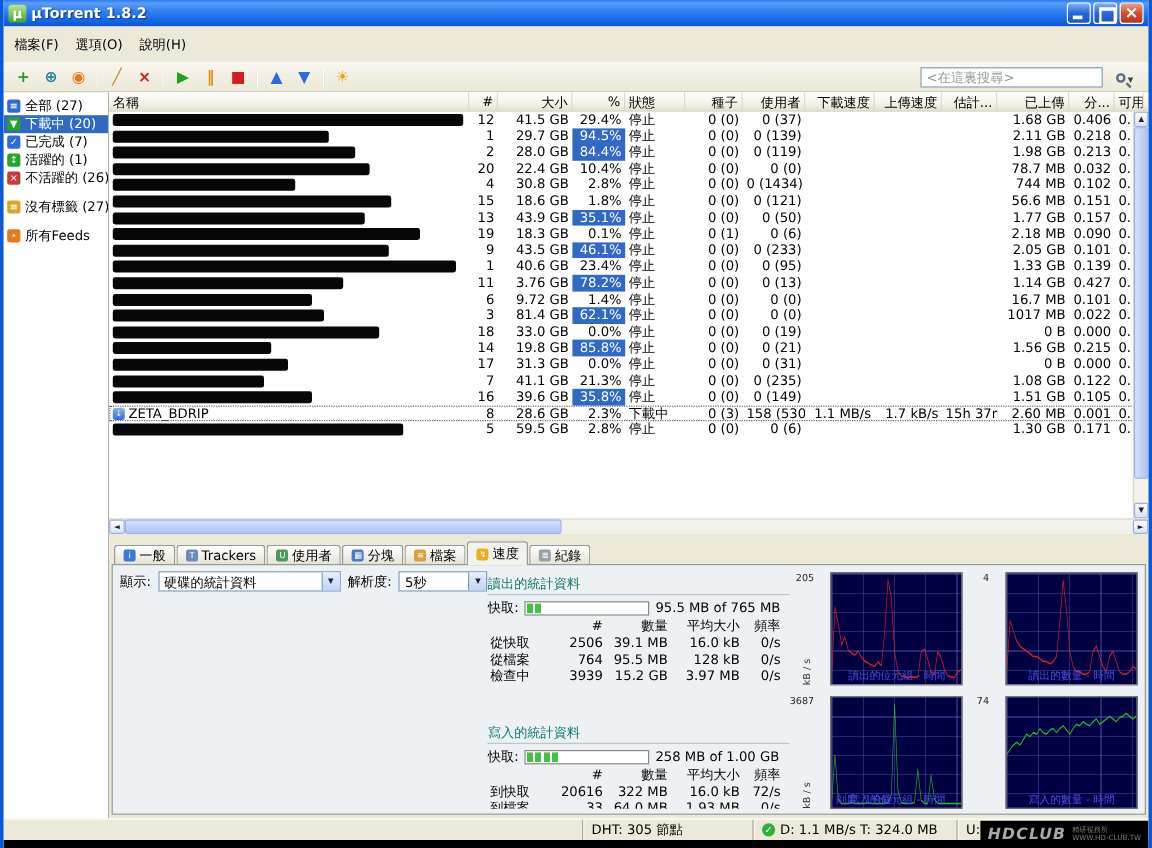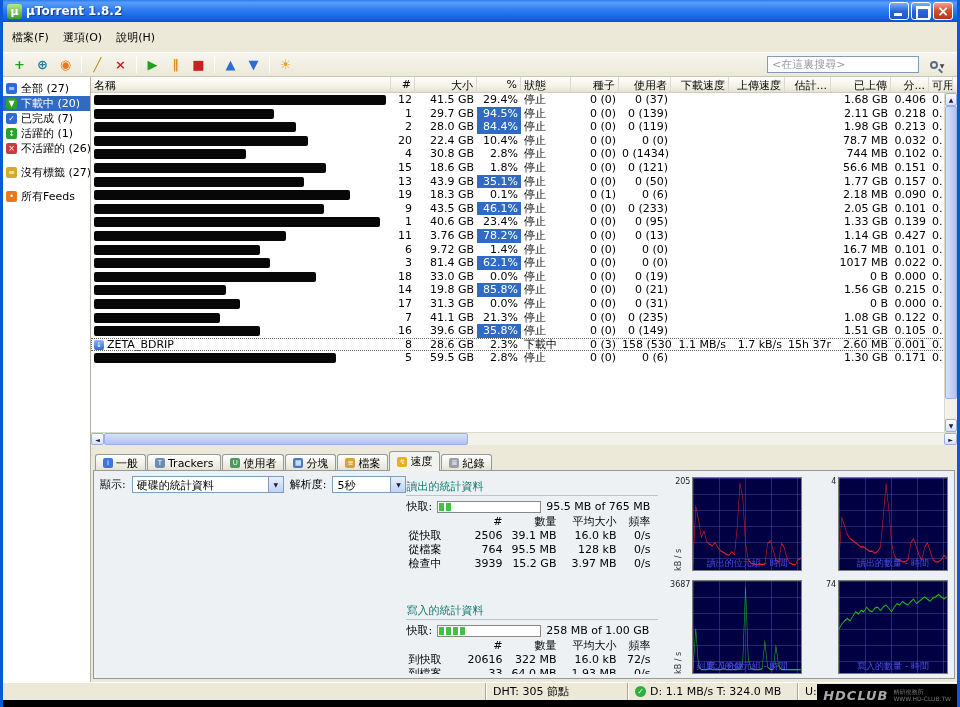--- a/index.html
+++ b/index.html
@@ -99,21 +99,21 @@
   .cache-row{display:flex;align-items:center;gap:5px;height:17px;flex:none;}
   .pbar{width:104px;height:12px;border:1px solid #888;background:#fff;padding:1px;display:inline-block;}
   .pfill{display:block;height:100%;background:repeating-linear-gradient(90deg,#44c044 0 5px,#fff 5px 7px);}
   .stable{display:grid;grid-template-columns:52px 46px 54px 60px 34px;line-height:14px;}
   .scell{padding:0 2px;white-space:nowrap;overflow:hidden;}
   .scell.num{text-align:right;}
   .reset-btn{margin-top:auto;width:66px;height:20px;border:1px solid #003c74;border-radius:3px;background:linear-gradient(#fff,#f0efe8 75%,#dcd8cc);font-family:inherit;font-size:11px;}
 
   .graphs{flex:1;display:grid;grid-template-columns:1fr 1fr;grid-template-rows:1fr 1fr;gap:9px 10px;min-width:0;min-height:0;}
   .gcell{display:flex;min-width:0;min-height:0;}
-  .gaxis{width:26px;flex:none;display:flex;flex-direction:column;align-items:flex-end;padding-right:2px;font-size:8px;color:#222;}
+  .gaxis{width:26px;flex:none;display:flex;flex-direction:column;align-items:flex-end;padding-right:14px;font-size:8px;color:#222;}
   .gunit{flex:1;display:flex;align-items:center;writing-mode:vertical-rl;transform:rotate(180deg);font-size:8px;color:#333;margin:auto;}
   .gplot{flex:1;position:relative;border:1px solid #7a7a7a;background-color:#000042;
     background-image:repeating-linear-gradient(90deg,rgba(95,95,195,.40) 0 1px,transparent 1px 26px),
                      repeating-linear-gradient(180deg,rgba(95,95,195,.40) 0 1px,transparent 1px 16px);overflow:hidden;}
   .gplot svg{position:absolute;left:0;top:0;width:100%;height:100%;}
   .gcaption{position:absolute;bottom:0;left:0;right:0;text-align:center;font-size:9px;color:#4d4de4;}
   .glegend{position:absolute;bottom:0;left:3px;font-size:9px;color:#4d4de4;}
 
   
   .statusbar{height:18px;flex:none;display:flex;align-items:stretch;background:#ECE9D8;border-top:1px solid #fff;}

